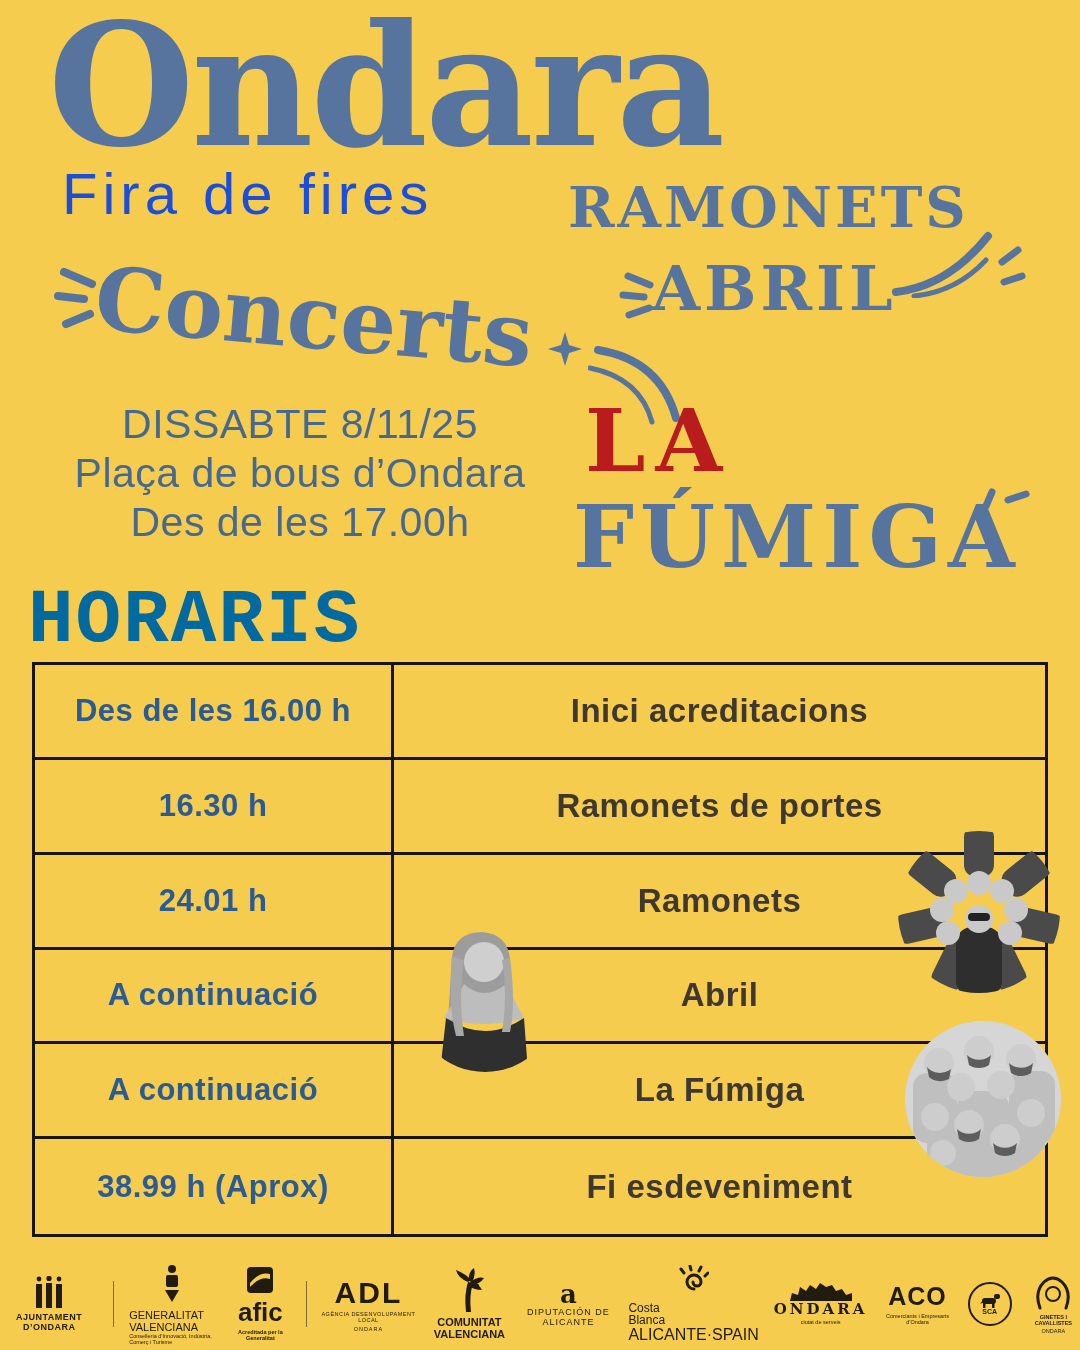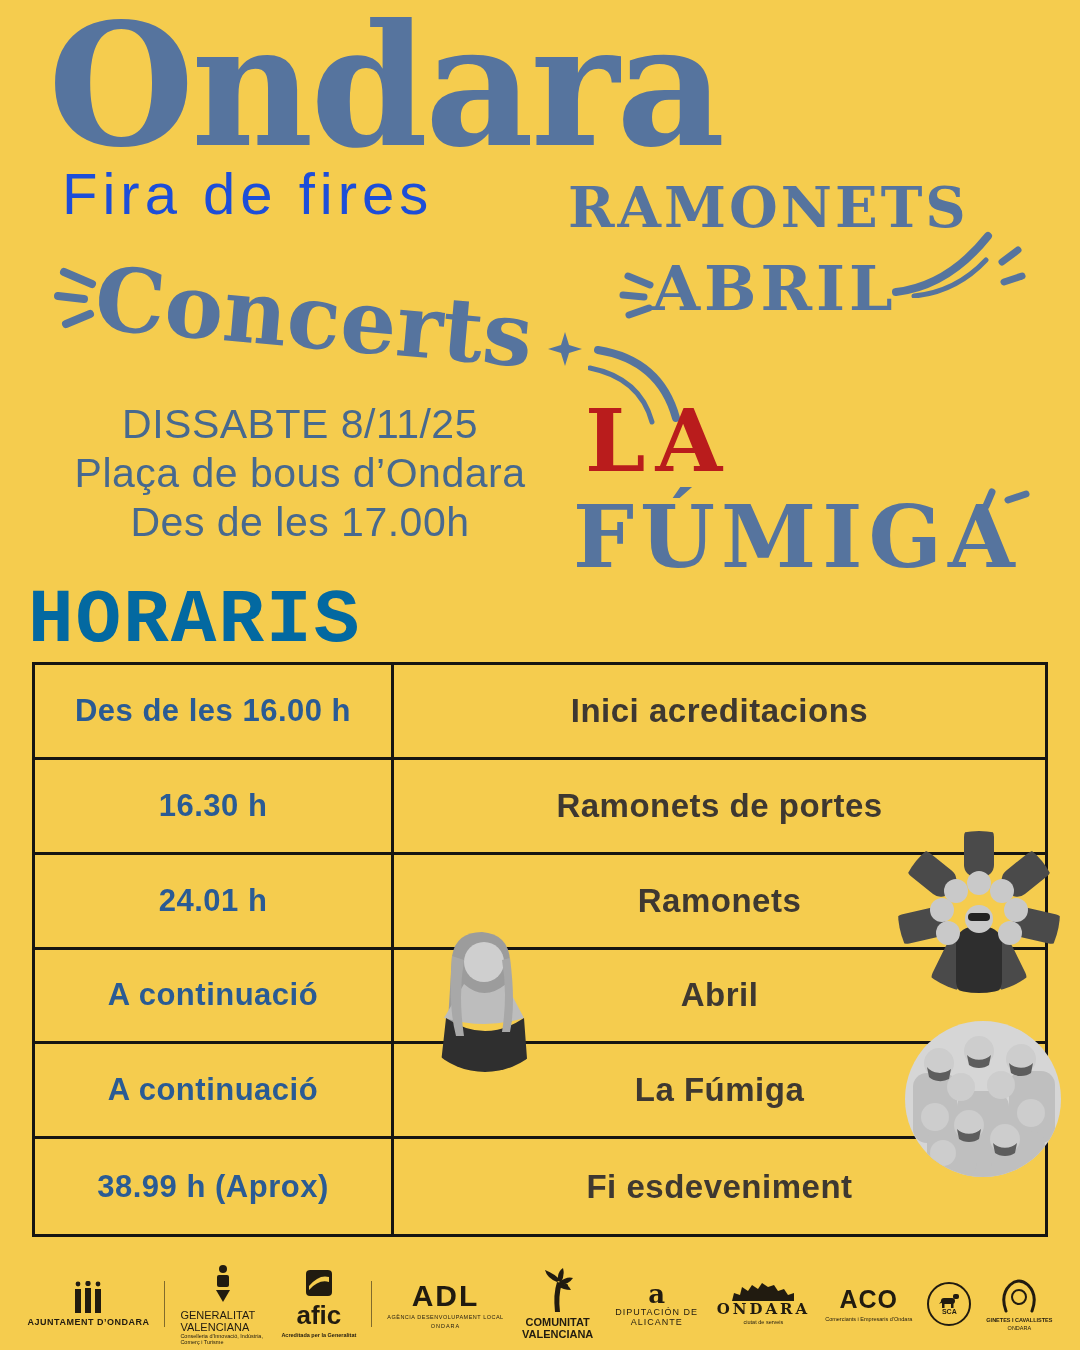--- a/index.html
+++ b/index.html
@@ -330,20 +330,35 @@
         </g>
       </svg>
       <div class="cv-name">COMUNITAT VALENCIANA</div>
     </div>
 
     <div class="logo">
       <div class="dip-glyph">a</div>
       <div class="dip-name">DIPUTACIÓN DE ALICANTE</div>
     </div>
 
+    <div class="lg-row">
+      <svg width="30" height="32" viewBox="0 0 30 32">
+        <g stroke="#211B10" fill="none" stroke-width="3" stroke-linecap="round">
+          <path d="M15 24 a7 7 0 1 1 7 -7 a4 4 0 0 1 -8 0"></path>
+          <line x1="5" y1="8" x2="2" y2="4"></line>
+            <line x1="12" y1="5" x2="11" y2="1"></line>
+          <line x1="20" y1="6" x2="22" y2="2"></line>
+            <line x1="26" y1="11" x2="29" y2="8"></line>
+        </g>
+      </svg>
+      <div>
+        <div class="nm cb-name">Costa Blanca</div>
+        <div class="sb">ALICANTE·SPAIN</div>
+      </div>
+    </div>
 
     <div class="logo">
       <svg width="62" height="18" viewBox="0 0 62 18">
         <path d="M0 18 L2 10 L8 12 L10 4 L16 8 L20 2 L26 6 L30 0 L36 4 L42 2 L46 8 L52 6 L56 12 L62 10 L62 18 Z" fill="#211B10"></path>
       </svg>
       <div class="nm ond-name">ONDARA</div>
       <div class="sb">ciutat de serveis</div>
     </div>
 
     <div class="logo">

